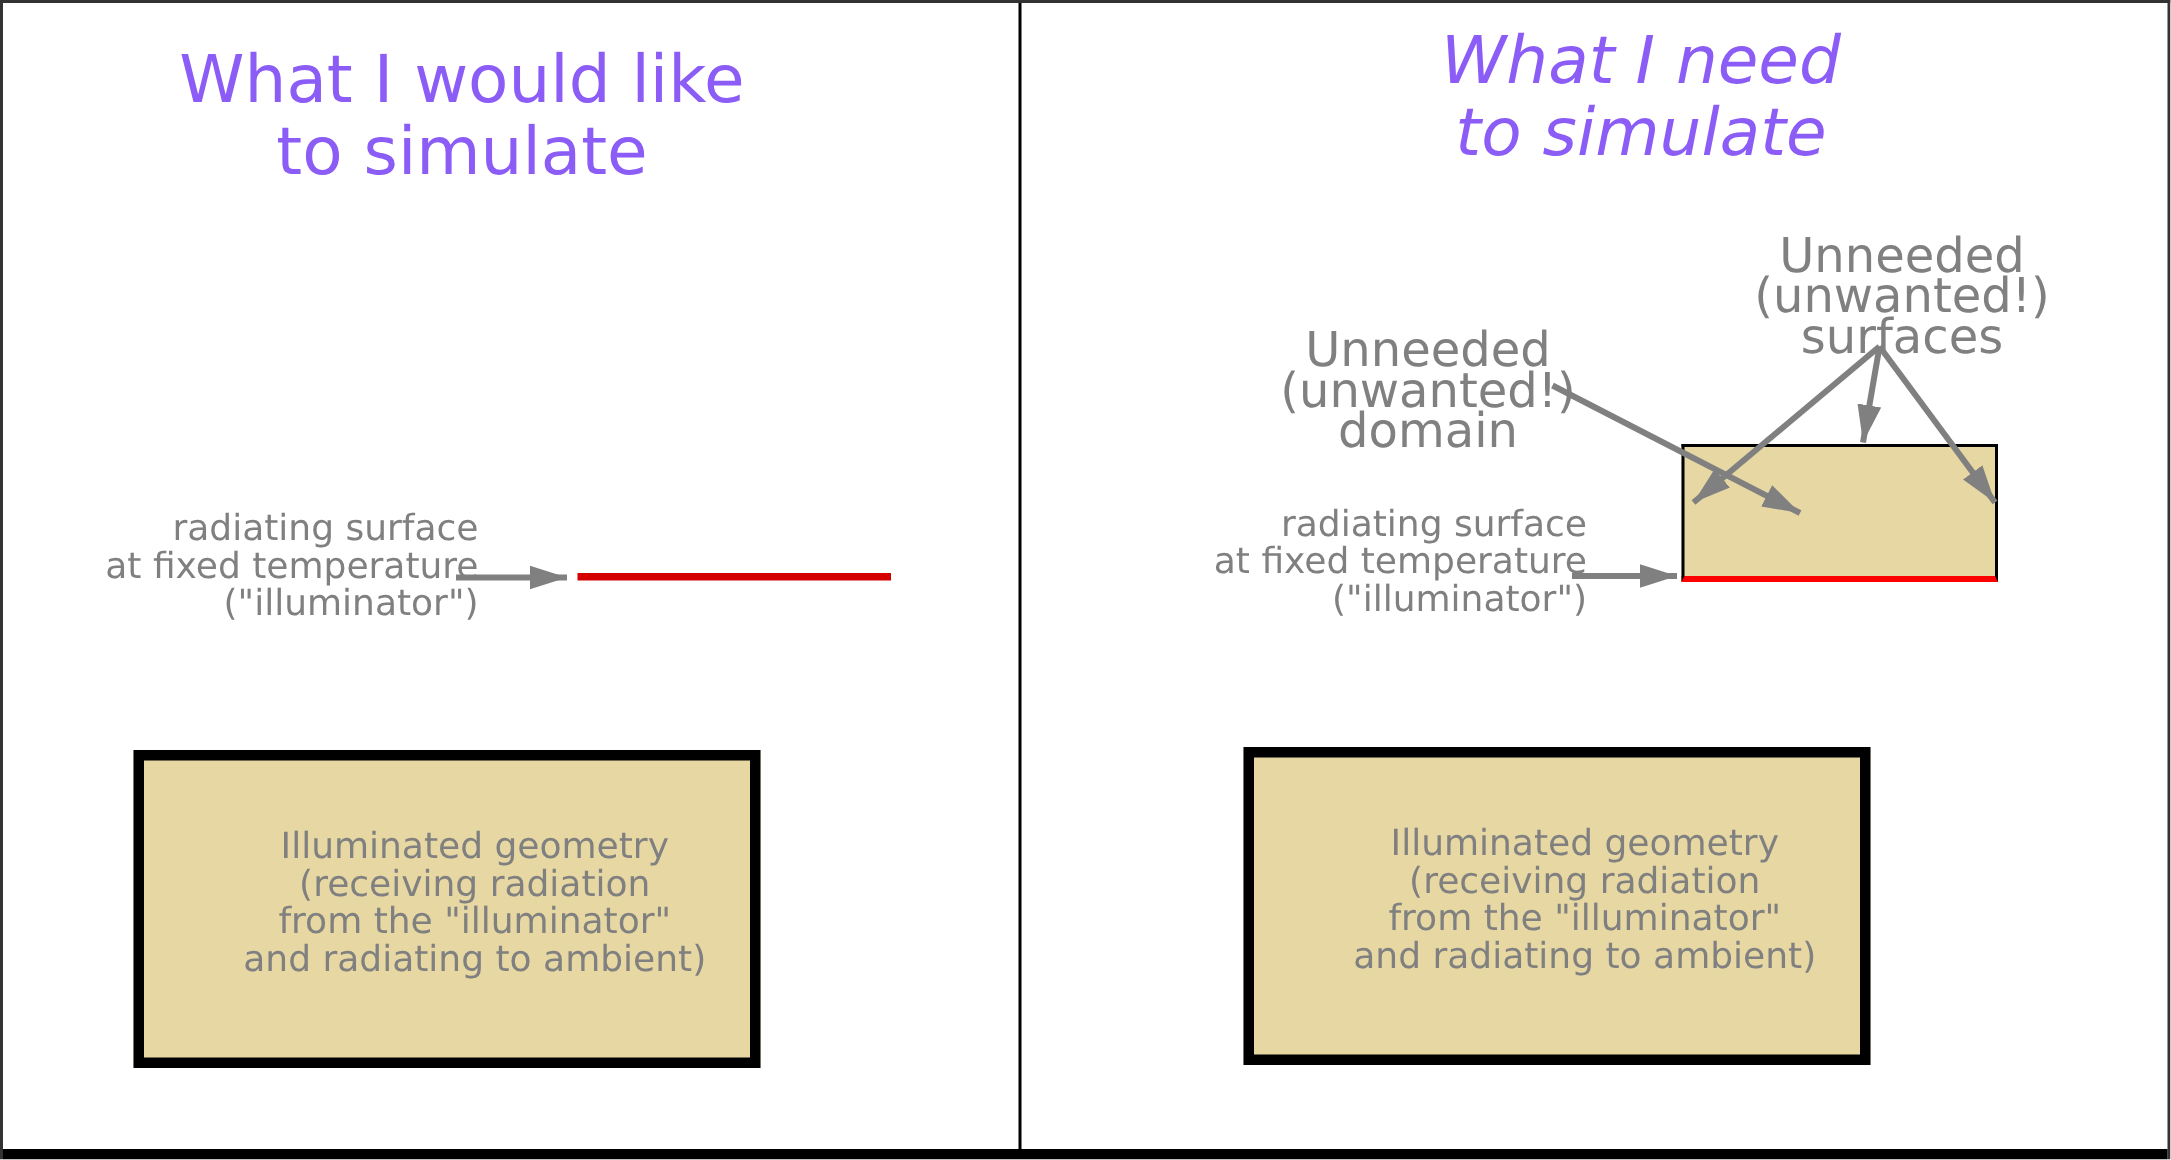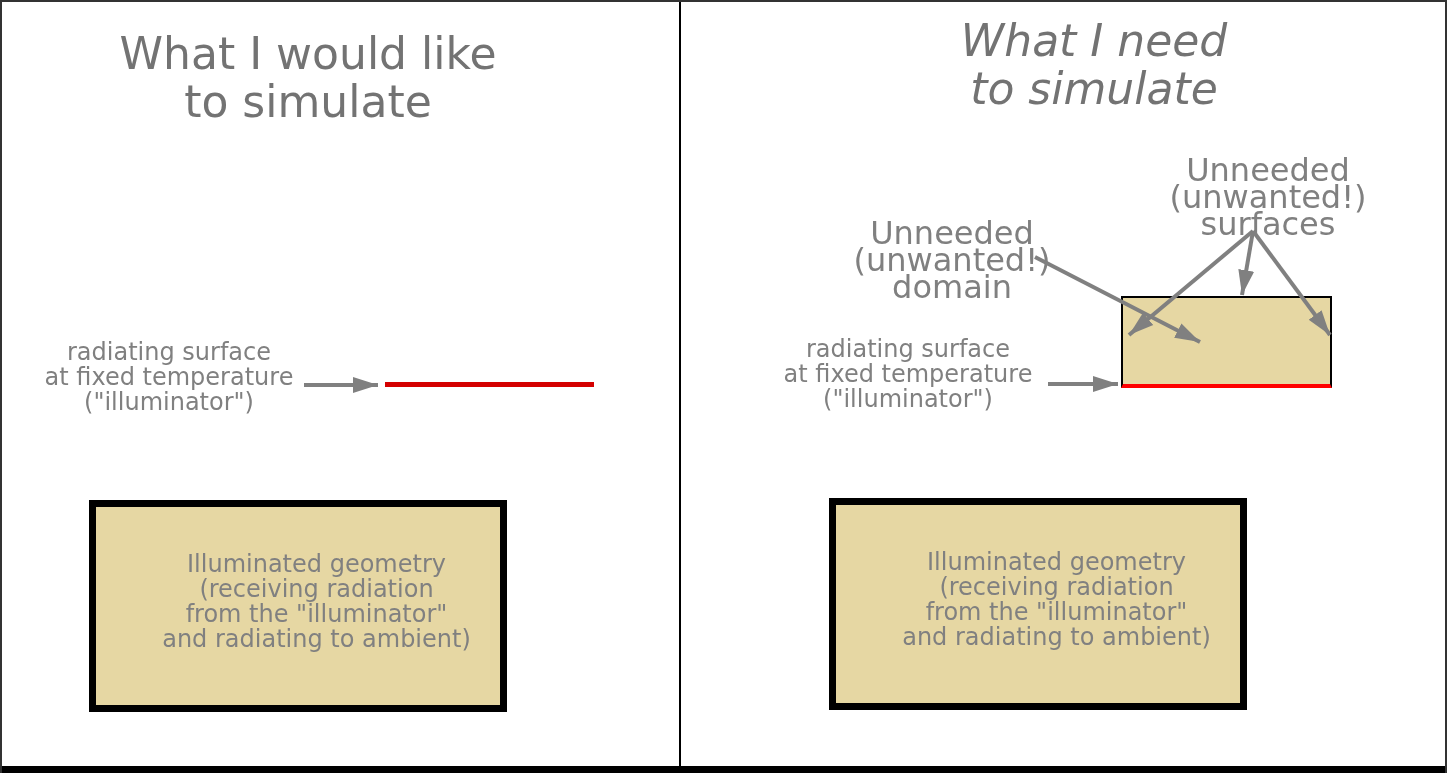--- a/index.html
+++ b/index.html
@@ -11,32 +11,33 @@
     box-sizing:border-box;
     border-top:2px solid #333;
     border-left:2px solid #333;
     border-right:2px solid #333;
     font-family:"DejaVu Sans", sans-serif;
   }
   .abs{position:absolute;}
   .title{
     font-size:44px;
     line-height:48px;
-    color:#737373;
+    color:#8b5cf6;
     text-align:center;
     white-space:pre-line;
   }
   .gray-label{
     color:var(--gray,#808080);
     text-align:center;
     white-space:pre-line;
   }
   .small-label{
     font-size:24px;
     line-height:25px;
+    text-align:right;
   }
   .unneeded-label{
     font-size:32px;
     line-height:27px;
   }
   .geom-box{
     box-sizing:border-box;
     width:418px;height:212px;
     background:var(--tan,#e6d7a3);
     border:7px solid #000;

